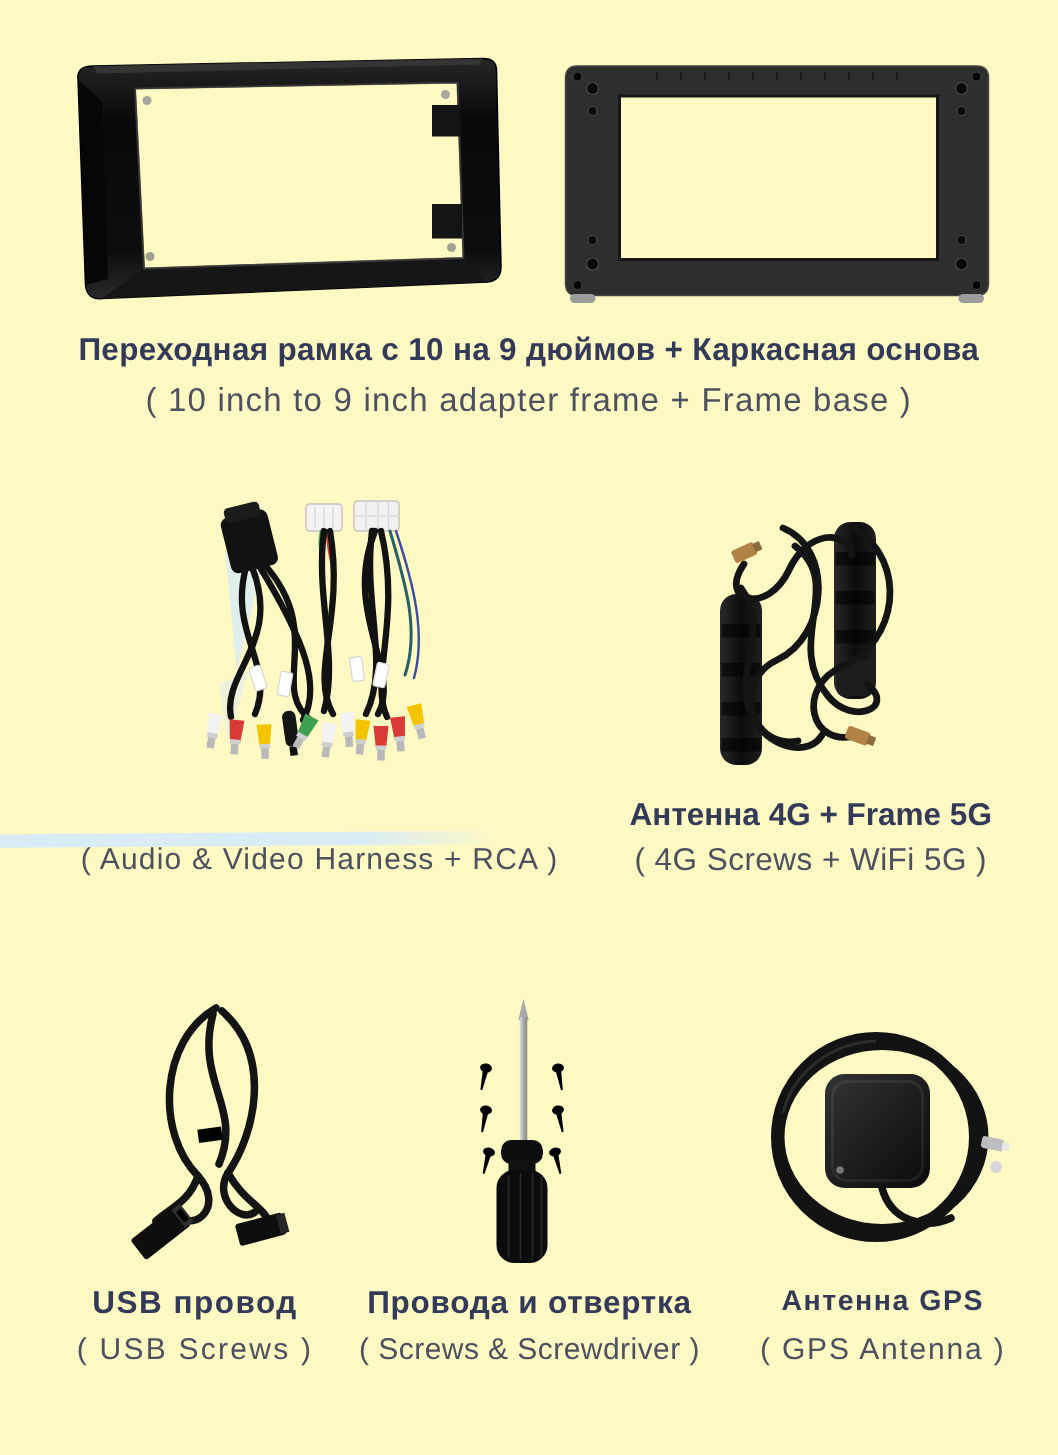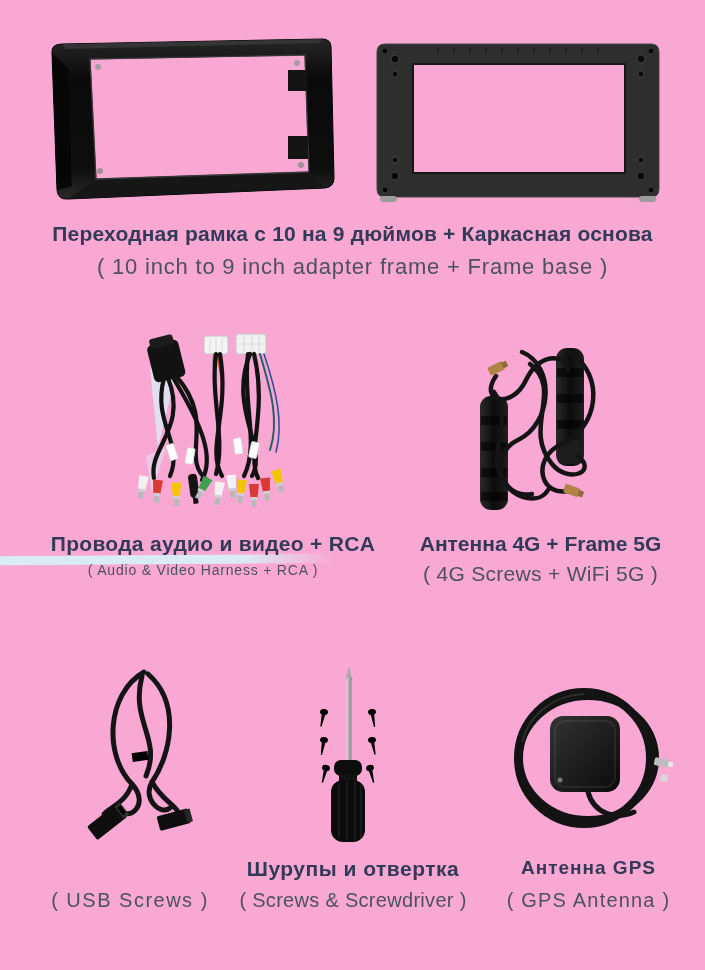--- a/index.html
+++ b/index.html
@@ -1,26 +1,26 @@
 <!DOCTYPE html>
 <html style="--heading: #333a58; --subheading: #4c5160; --watermark: #d9ecf6; --rca-red: #d93a35; --rca-yellow: #f4c400; --rca-green: #3fa052; --connector-gold: #b28346;"><head>
 <meta charset="utf-8">
 <style>
   html,body{margin:0;padding:0;background:#ffffff;}
   body{font-family:"Liberation Sans", sans-serif;}
-  .canvas{position:relative;width:705px;height:970px;background:#f9a8d4;overflow:hidden;}
+  .canvas{position:relative;width:705px;height:970px;background:#fef9c3;overflow:hidden;}
   .fig{position:absolute;}
   .fig svg{display:block;width:100%;height:100%;}
   .lbl{position:absolute;text-align:center;white-space:nowrap;}
   .ru{font-weight:700;color:var(--heading,#333a58);}
   .en{font-weight:400;color:var(--subheading,#4c5160);}
   .title-ru{left:0;top:222px;width:705px;font-size:21px;letter-spacing:.2px;}
   .title-en{left:0;top:254px;width:705px;font-size:22px;letter-spacing:.8px;}
   .harness-ru{left:18px;top:532px;width:390px;font-size:21px;letter-spacing:.3px;}
-  .harness-en{left:8px;top:562px;width:390px;font-size:14px;letter-spacing:.8px;}
+  .harness-en{left:18px;top:562px;width:390px;font-size:20px;letter-spacing:.8px;}
   .ant4g-ru{left:398px;top:532px;width:285px;font-size:21px;}
   .ant4g-en{left:398px;top:562px;width:285px;font-size:21px;letter-spacing:.3px;}
   .usb-ru{left:25px;top:857px;width:210px;font-size:21px;letter-spacing:1px;}
   .usb-en{left:25px;top:889px;width:210px;font-size:20px;letter-spacing:1.5px;}
   .scr-ru{left:228px;top:857px;width:250px;font-size:21px;letter-spacing:.5px;}
   .scr-en{left:228px;top:889px;width:250px;font-size:20px;letter-spacing:.3px;}
   .gps-ru{left:486px;top:857px;width:205px;font-size:19px;letter-spacing:1px;}
   .gps-en{left:486px;top:889px;width:205px;font-size:20px;letter-spacing:1.2px;}
   .wm-stripe{position:absolute;left:0;top:555px;width:334px;height:9px;
     background:linear-gradient(to right, var(--watermark,#d9ecf6) 0%, var(--watermark,#d9ecf6) 72%, rgba(217,236,246,0) 100%);
@@ -234,21 +234,20 @@
         <rect x="28" y="32" width="16" height="9" rx="2" fill="#b28346"></rect>
         <rect x="43" y="33.5" width="5" height="6" fill="#8d6a39"></rect>
       </g>
       <g transform="rotate(20 112 158)">
         <rect x="104" y="154" width="16" height="9" rx="2" fill="#b28346"></rect>
         <rect x="119" y="155.5" width="5" height="6" fill="#8d6a39"></rect>
       </g>
     </svg>
   </div>
 
-  <div class="lbl ru harness-ru">Провода аудио и видео + RCA</div>
   <div class="lbl en harness-en">( Audio &amp; Video Harness + RCA )</div>
   <div class="lbl ru ant4g-ru">Антенна 4G + Frame 5G</div>
   <div class="lbl en ant4g-en">( 4G Screws + WiFi 5G )</div>
 
   <div class="fig" style="left:66px;top:664px;width:158px;height:192px;">
     <svg viewBox="0 0 158 192">
       <g fill="none" stroke="#141414" stroke-width="5" stroke-linecap="round">
         <path d="M78,8 C40,30 38,92 66,120 C84,140 64,158 52,146"></path>
         <path d="M82,10 C116,40 104,92 86,118 C76,134 94,152 104,144"></path>
         <path d="M76,12 C64,58 96,74 80,112"></path>
@@ -333,19 +332,20 @@
       <rect x="63" y="59" width="60" height="66" rx="10" fill="none" stroke="#ffffff" opacity="0.07" stroke-width="2"></rect>
       <circle cx="68" cy="118" r="2.5" fill="#777777"></circle>
       <g transform="rotate(12 172 102)">
         <rect x="162" y="97" width="15" height="8" rx="2" fill="#bdbdbd"></rect>
         <rect x="176" y="98.5" width="5" height="5" fill="#e8e8e8"></rect>
       </g>
       <circle cx="172" cy="116" r="4" fill="#d7d7d7"></circle>
     </svg>
   </div>
 
+  <div class="lbl ru usb-ru">USB провод</div>
   <div class="lbl en usb-en">( USB Screws )</div>
-  <div class="lbl ru scr-ru">Шурупы и отвертка</div>
+  <div class="lbl ru scr-ru">Провода и отвертка</div>
   <div class="lbl en scr-en">( Screws &amp; Screwdriver )</div>
   <div class="lbl ru gps-ru">Антенна GPS</div>
   <div class="lbl en gps-en">( GPS Antenna )</div>
 
 </div>
 
 </body></html>

